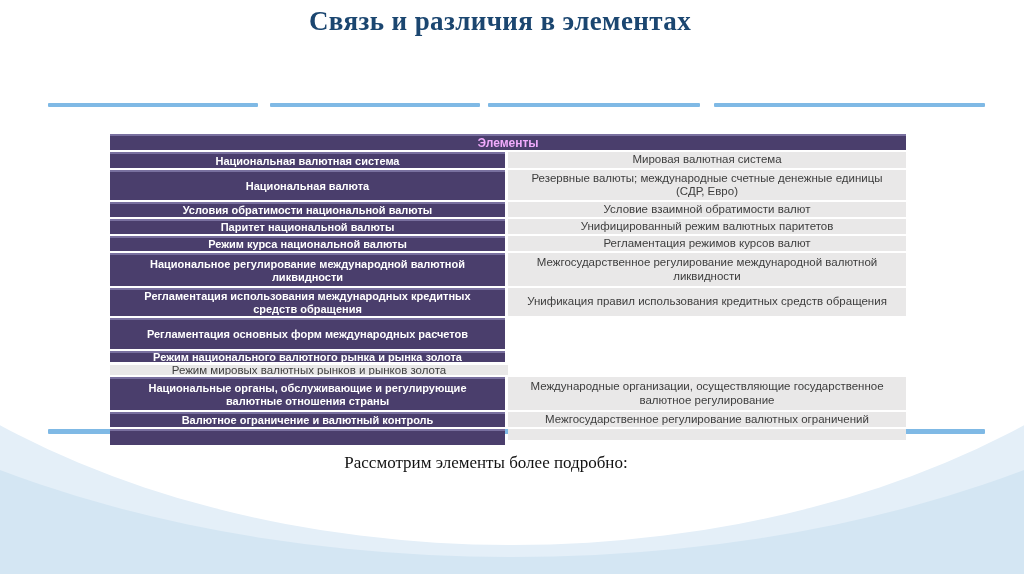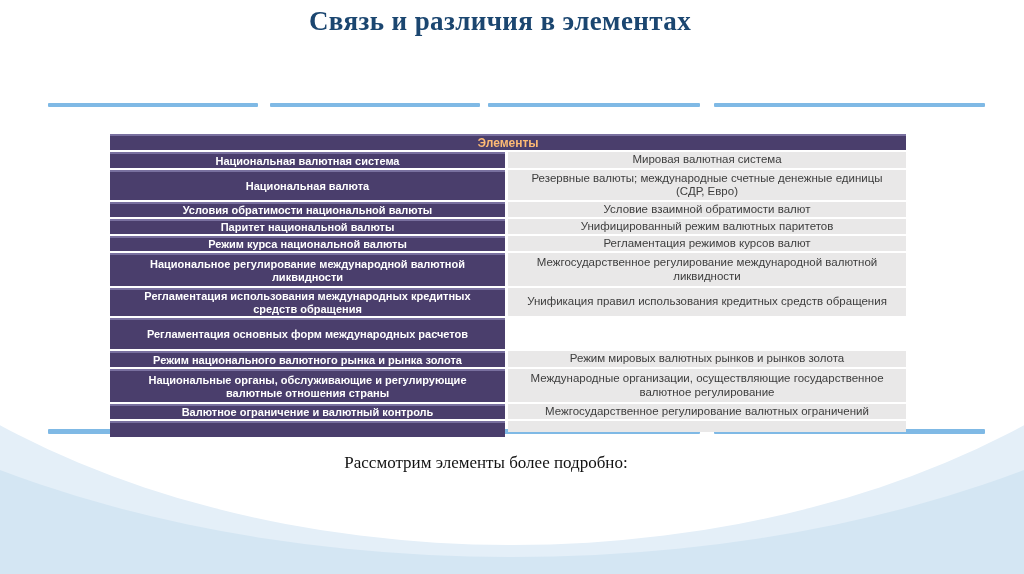--- a/index.html
+++ b/index.html
@@ -17,21 +17,21 @@
   .dashes { position:absolute; left:0; width:1024px; z-index:1; }
   .dashes.top { top:103px; }
   .dashes.bottom { top:429px; }
   .dash { position:absolute; top:0; height:4px; background:#7fb9e5; border-radius:1px; }
   .dashes.bottom .dash { height:5px; }
 
   .elements-table { position:absolute; left:110px; top:134px; width:796px; z-index:2; }
   .thead {
     box-sizing:border-box; height:16px; margin-bottom:2px;
     background:#4a3e6c; border-top:2px solid #79709f;
-    color:#fdba74; font-weight:700; font-size:12px;
+    color:#f0abfc; font-weight:700; font-size:12px;
     display:flex; align-items:center; justify-content:center;
   }
   .trow { display:flex; gap:3px; margin-bottom:2px; }
   .cell {
     box-sizing:border-box; display:flex; align-items:center; justify-content:center;
     text-align:center; overflow:hidden; height:100%;
   }
   .cell.left {
     width:395px; background:#4a3e6c; border-top:2px solid #79709f;
     color:#ffffff; font-weight:700; font-size:11px; line-height:1.14; padding:0 20px;
@@ -100,21 +100,21 @@
           <div class="cell left">Национальное регулирование международной валютной ликвидности</div>
           <div class="cell right">Межгосударственное регулирование международной валютной ликвидности</div>
         </div>
         <div class="trow" style="height: 28px;">
           <div class="cell left">Регламентация использования международных кредитных средств обращения</div>
           <div class="cell right">Унификация правил использования кредитных средств обращения</div>
         </div>
         <div class="trow" style="height: 31px;">
           <div class="cell left">Регламентация основных форм международных расчетов</div>
         </div>
-        <div class="trow" style="height: 16px;">
+        <div class="trow" style="height: 24px; flex-direction: column;">
           <div class="cell left">Режим национального валютного рынка и рынка золота</div>
           <div class="cell right">Режим мировых валютных рынков и рынков золота</div>
         </div>
         <div class="trow" style="height: 33px;">
           <div class="cell left">Национальные органы, обслуживающие и регулирующие валютные отношения страны</div>
           <div class="cell right">Международные организации, осуществляющие государственное валютное регулирование</div>
         </div>
         <div class="trow" style="height: 15px;">
           <div class="cell left">Валютное ограничение и валютный контроль</div>
           <div class="cell right">Межгосударственное регулирование валютных ограничений</div>

